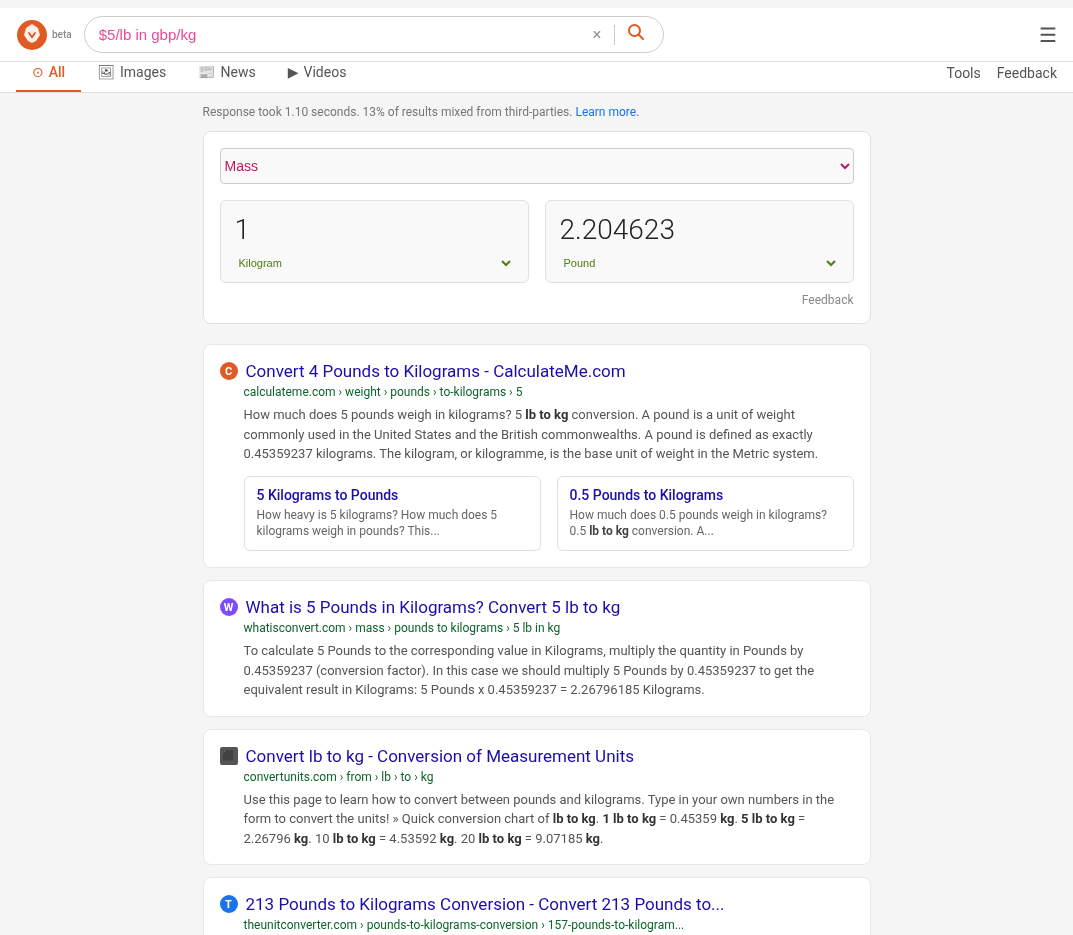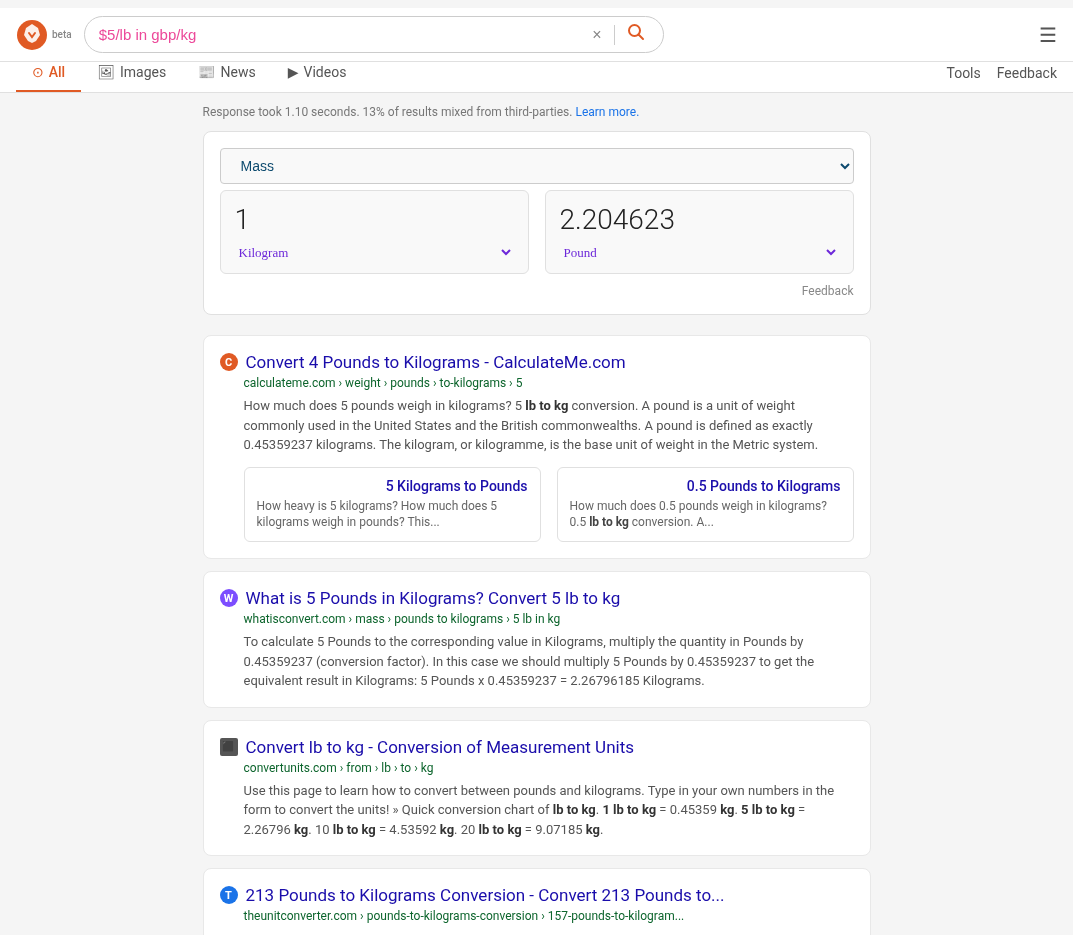--- a/index.html
+++ b/index.html
@@ -168,28 +168,28 @@
     .converter-widget {
       background: #fff;
       border: 1px solid #e0e0e0;
       border-radius: 8px;
       padding: 16px;
       margin-bottom: 20px;
     }
 
     .converter-type-select {
       width: 100%;
-      padding: 8px 16px;
+      padding: 8px 0;
       border: 1px solid #ccc;
       border-radius: 4px;
       font-size: 14px;
-      color: #0c4a6e;
+      color: #be185d;
       background: #f9f9f9;
       cursor: pointer;
-      margin-bottom: 6px;
+      margin-bottom: 16px;
       appearance: auto;
     }
 
     .converter-inputs {
       display: flex;
       gap: 16px;
       align-items: stretch;
     }
 
     .converter-box {
@@ -204,26 +204,25 @@
       font-size: 28px;
       color: #222;
       font-weight: 300;
       margin-bottom: 8px;
       display: block;
     }
 
     .converter-unit-select {
       border: none;
       background: transparent;
-      font-size: 13px;
-      color: #6d28d9;
+      font-size: 11px;
+      color: #4d7c0f;
       cursor: pointer;
       appearance: auto;
       width: 100%;
-      font-family: Liberation Serif, serif;
     }
 
     .converter-feedback {
       text-align: right;
       margin-top: 10px;
       font-size: 12px;
       color: #888;
       cursor: pointer;
     }
 
@@ -295,21 +294,20 @@
       border-radius: 6px;
       padding: 10px 12px;
     }
 
     .sub-result-title {
       font-size: 14px;
       color: #1a0dab;
       cursor: pointer;
       margin-bottom: 4px;
       font-weight: 500;
-      text-align: right;
     }
 
     .sub-result-snippet {
       font-size: 12px;
       color: #666;
       line-height: 1.4;
     }
 
     .sub-result-snippet strong {
       font-weight: 700;

